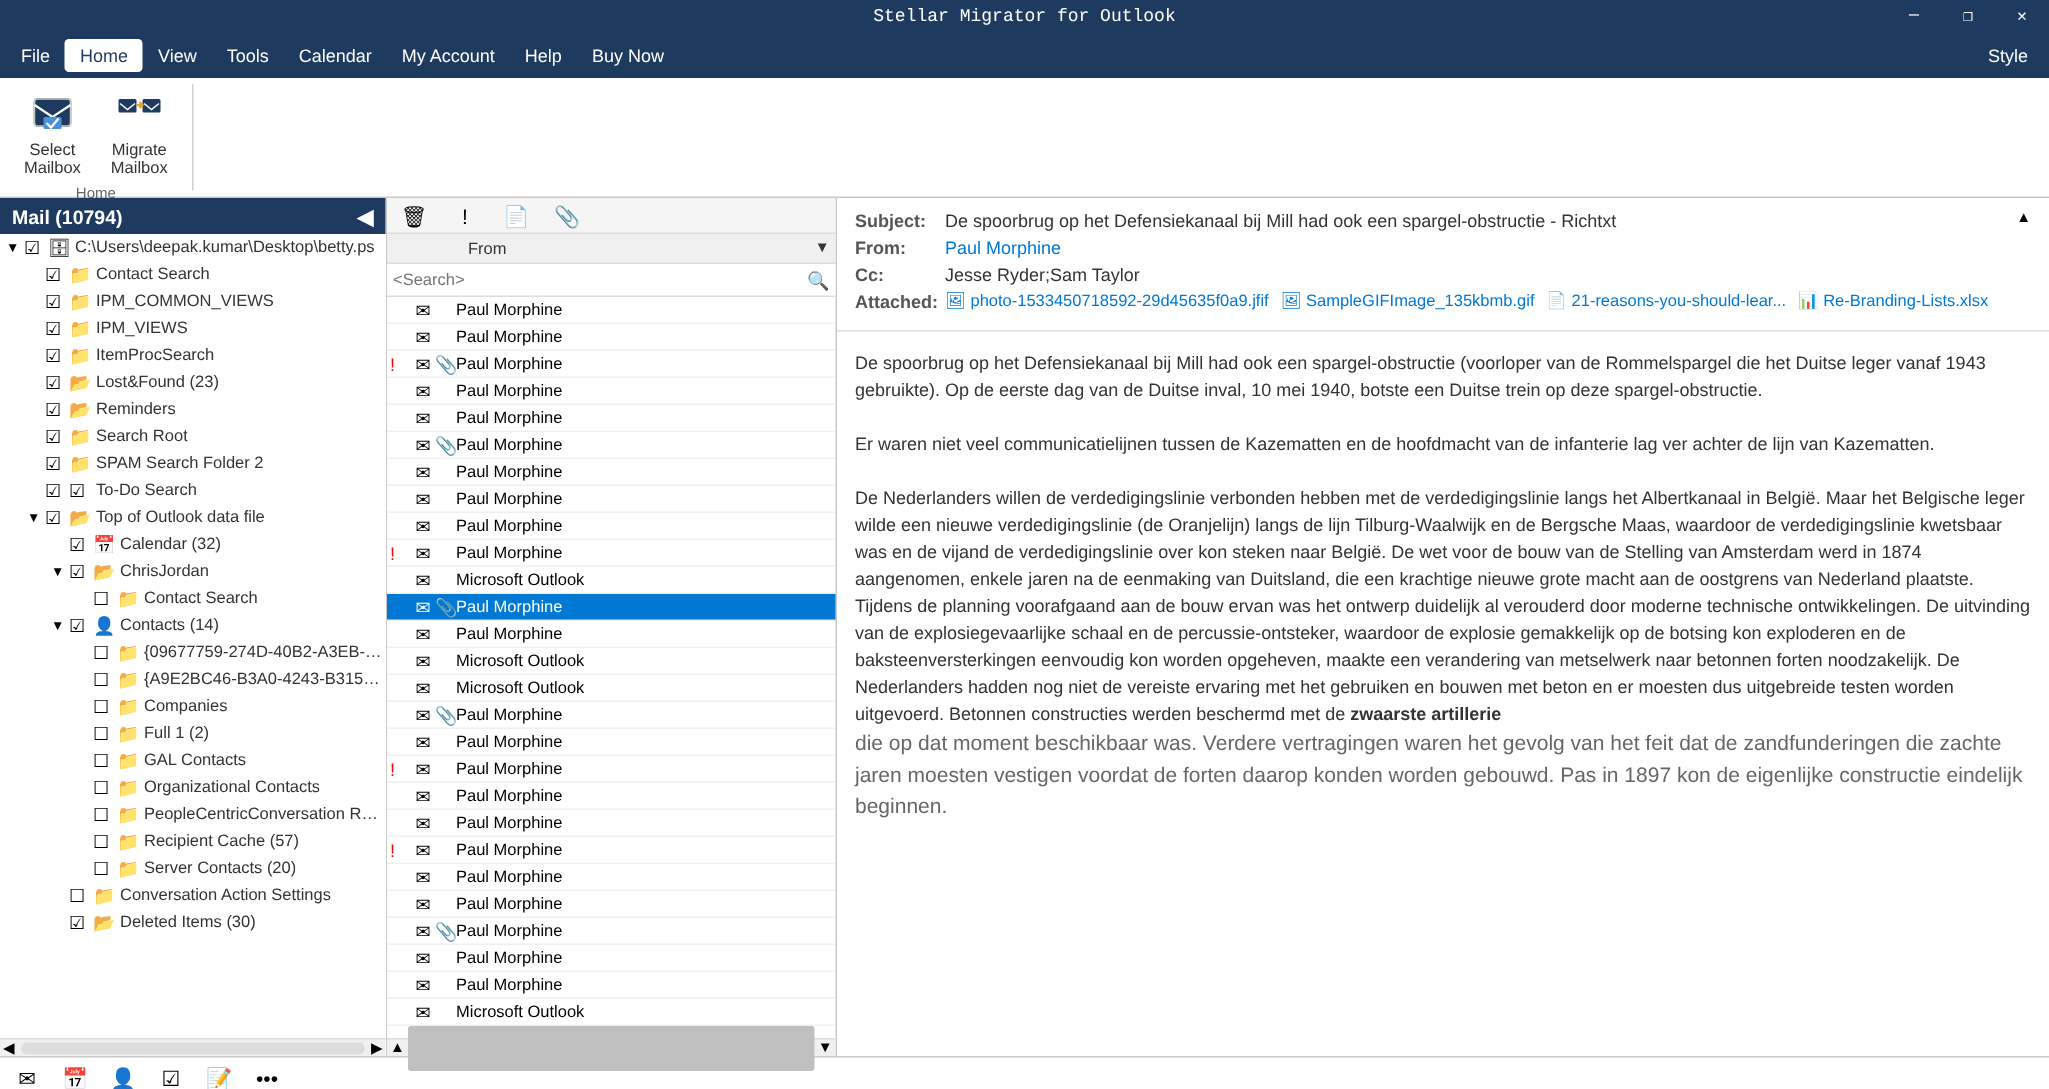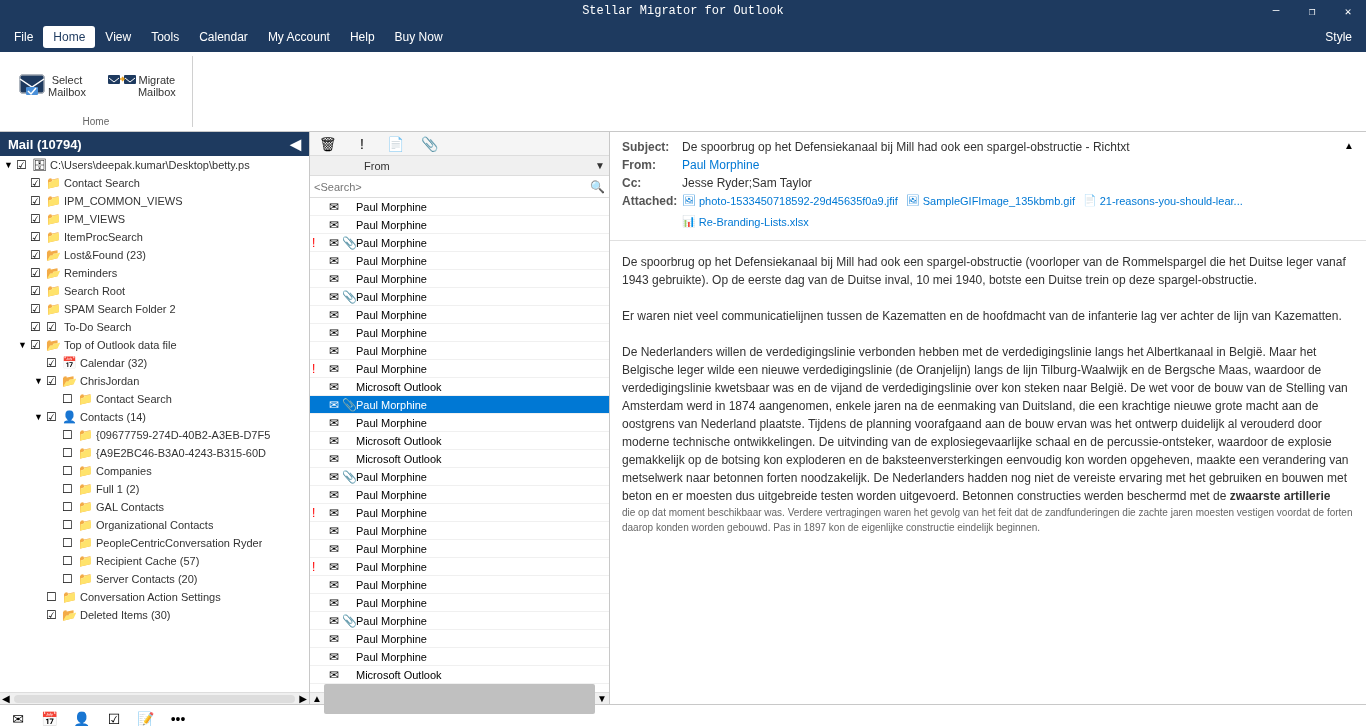--- a/index.html
+++ b/index.html
@@ -79,20 +79,21 @@
       height: 100%;
     }
     .ribbon-group .ribbon-items {
       display: flex;
       flex: 1;
       align-items: center;
       gap: 4px;
     }
     .ribbon-btn {
       display: flex;
+      flex-direction: column;
       align-items: center;
       padding: 4px 8px;
       cursor: pointer;
       border-radius: 3px;
       min-width: 48px;
     }
     .ribbon-btn .icon-box {
       width: 32px;
       height: 32px;
       display: flex;
@@ -115,21 +116,21 @@
 
     
     #main {
       display: flex;
       height: calc(726px - 22px - 30px - 80px - 22px);
       background: #f0f0f0;
     }
 
     
     #sidebar {
-      width: 310px;
+      width: 258px;
       background: white;
       border-right: 1px solid #c8c8c8;
       overflow-y: auto;
       overflow-x: hidden;
       position: relative;
     }
     #sidebar-header {
       background: #1e3a5f;
       color: white;
       padding: 4px 8px;
@@ -262,21 +263,21 @@
     }
     #email-body {
       flex: 1;
       padding: 12px;
       overflow-y: auto;
       font-size: 12px;
       line-height: 1.5;
       color: #333;
     }
     #email-body .body-text { font-size: 12px; }
-    #email-body .small-text { font-size: 10px; color: #666; }
+    #email-body .small-text { font-size: 14px; color: #666; }
 
     
     #bottom-toolbar {
       height: 28px;
       background: white;
       border-top: 1px solid #c8c8c8;
       display: flex;
       align-items: center;
       padding: 0 4px;
       gap: 4px;

